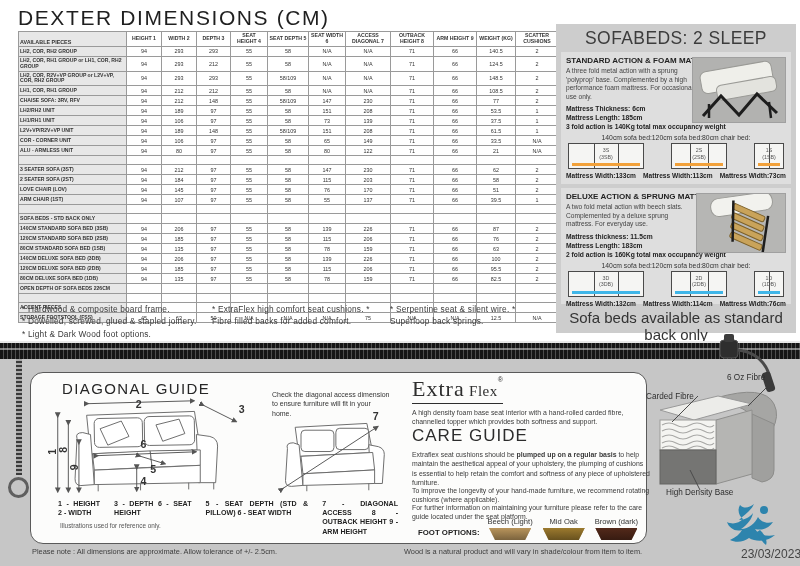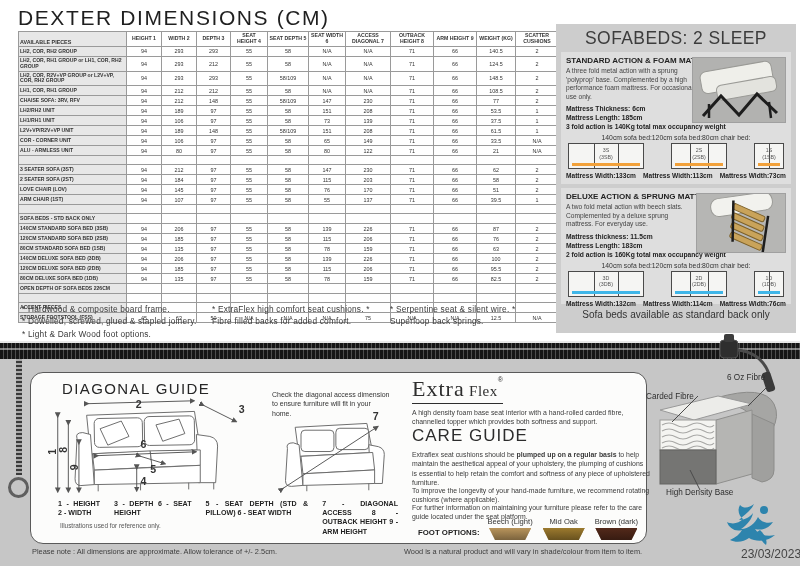--- a/index.html
+++ b/index.html
@@ -38,21 +38,21 @@
   .bed-desc{font-size:6.6px;line-height:1.3;width:128px;color:#444;margin-top:2px;}
   .bed-spec{font-size:6.7px;font-weight:700;color:#222;line-height:1.35;}
   .bed-photo{position:absolute;right:5px;top:5px;border:1px solid #a0a0a0;background:#b7b7b7;}
   .bed-sizes{font-size:6.8px;color:#333;text-align:center;margin-top:3px;}
   .beds-row{display:flex;justify-content:space-between;align-items:flex-end;margin-top:2px;padding:0 2px;}
   .bed-box{position:relative;height:26px;background:#f5f5f3;border:1px solid #4a4a4a;box-sizing:border-box;}
   .bed-div{position:absolute;top:0;bottom:0;width:1px;background:#4a4a4a;}
   .bed-code{position:absolute;left:0;right:0;top:3px;text-align:center;font-size:5.3px;color:#555;line-height:1.2;}
   .bed-bar{position:absolute;left:3px;right:3px;bottom:2px;height:3px;}
   .bed-widths{display:flex;justify-content:space-between;margin-top:3px;font-size:6.6px;font-weight:700;color:#222;}
-  #sofabeds-footer{left:10px;top:285px;width:220px;text-align:center;font-size:10px;color:#333;}
+  #sofabeds-footer{left:10px;top:285px;width:220px;text-align:center;font-size:15px;color:#333;}
 
   
   #zipper-band{left:0;top:341px;width:800px;height:16px;background:
       repeating-linear-gradient(90deg,#161616 0 3px,#4d4d4d 3px 4px);
       border-top:2px solid #e9e9e9;border-bottom:2px solid #dadada;}
   #zipper-mid{left:0;top:348px;width:800px;height:2px;background:#d8d8d8;opacity:.55;}
 
   
   #bottom-bg{left:0;top:359px;width:800px;height:207px;background:#c6c6c6;}
   #left-zip{left:16px;top:359px;width:6px;height:116px;background:repeating-linear-gradient(0deg,#3a3a3a 0 2px,#a9a9a9 2px 4px);}

